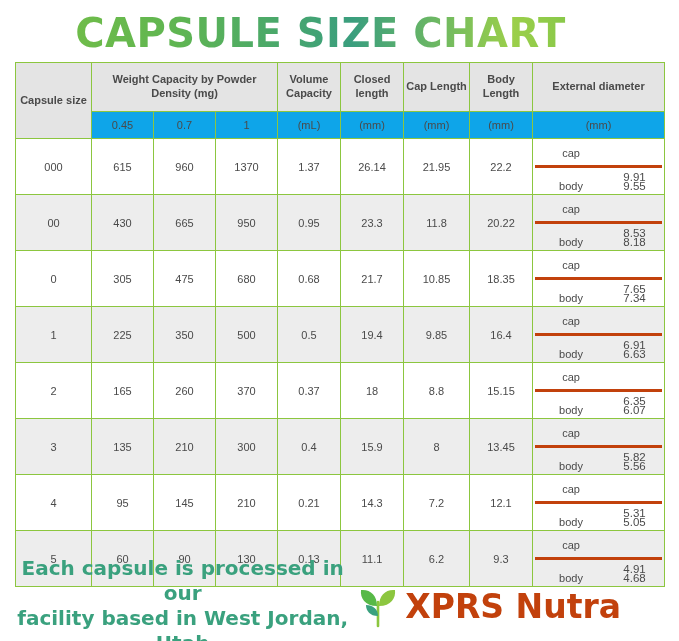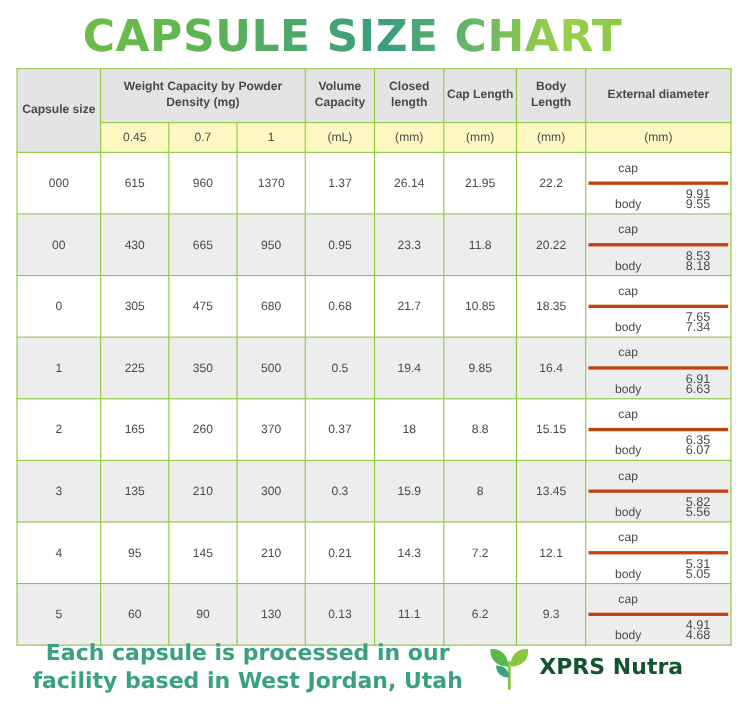--- a/index.html
+++ b/index.html
@@ -52,21 +52,21 @@
     padding: 2px 2px;
   }
   .hdr {
     background: #e4e4e4;
     font-weight: bold;
     font-size: 10.5px;
     height: 44px;
     line-height: 1.25;
   }
   .sub {
-    background: #fef9c3;
+    background: #0ea5e9;
     font-size: 10.5px;
     height: 22px;
   }
   .rowband-a { background: #ffffff; }
   .rowband-b { background: #ededed; }
 
   .sizecell {
     font-size: 12px;
     margin-top: 28px;
   }
@@ -125,23 +125,23 @@
     align-items: center;
     gap: 6px;
     padding-right: 6px;
   }
   .brand-mark {
     width: 42px;
     height: 44px;
     position: relative;
   }
   .brand-name {
-    font-size: 20px;
+    font-size: 33px;
     font-weight: bold;
-    color: #14532d;
+    color: #c2410c;
     font-family: "DejaVu Sans", sans-serif;
     white-space: nowrap;
   }
 </style>
 </head>
 <body>
 
 <div class="page">
 
   <div class="title">CAPSULE SIZE CHART</div>
@@ -278,21 +278,21 @@
               <span class="ext-label">body</span>
               <span class="ext-val">6.07</span>
             </div>
           </td>
         </tr>
         <tr class="rowband-b">
           <td class="sizecell">3</td>
           <td class="data">135</td>
           <td class="data">210</td>
           <td class="data">300</td>
-          <td class="data">0.3</td>
+          <td class="data">0.4</td>
           <td class="data">15.9</td>
           <td class="data">8</td>
           <td class="data">13.45</td>
           <td class="ext">
             <div class="ext-row">
               <span class="ext-label">cap</span>
               <span class="ext-val">5.82</span>
             </div>
             <div class="ext-row ext-sep">
               <span class="ext-label">body</span>

